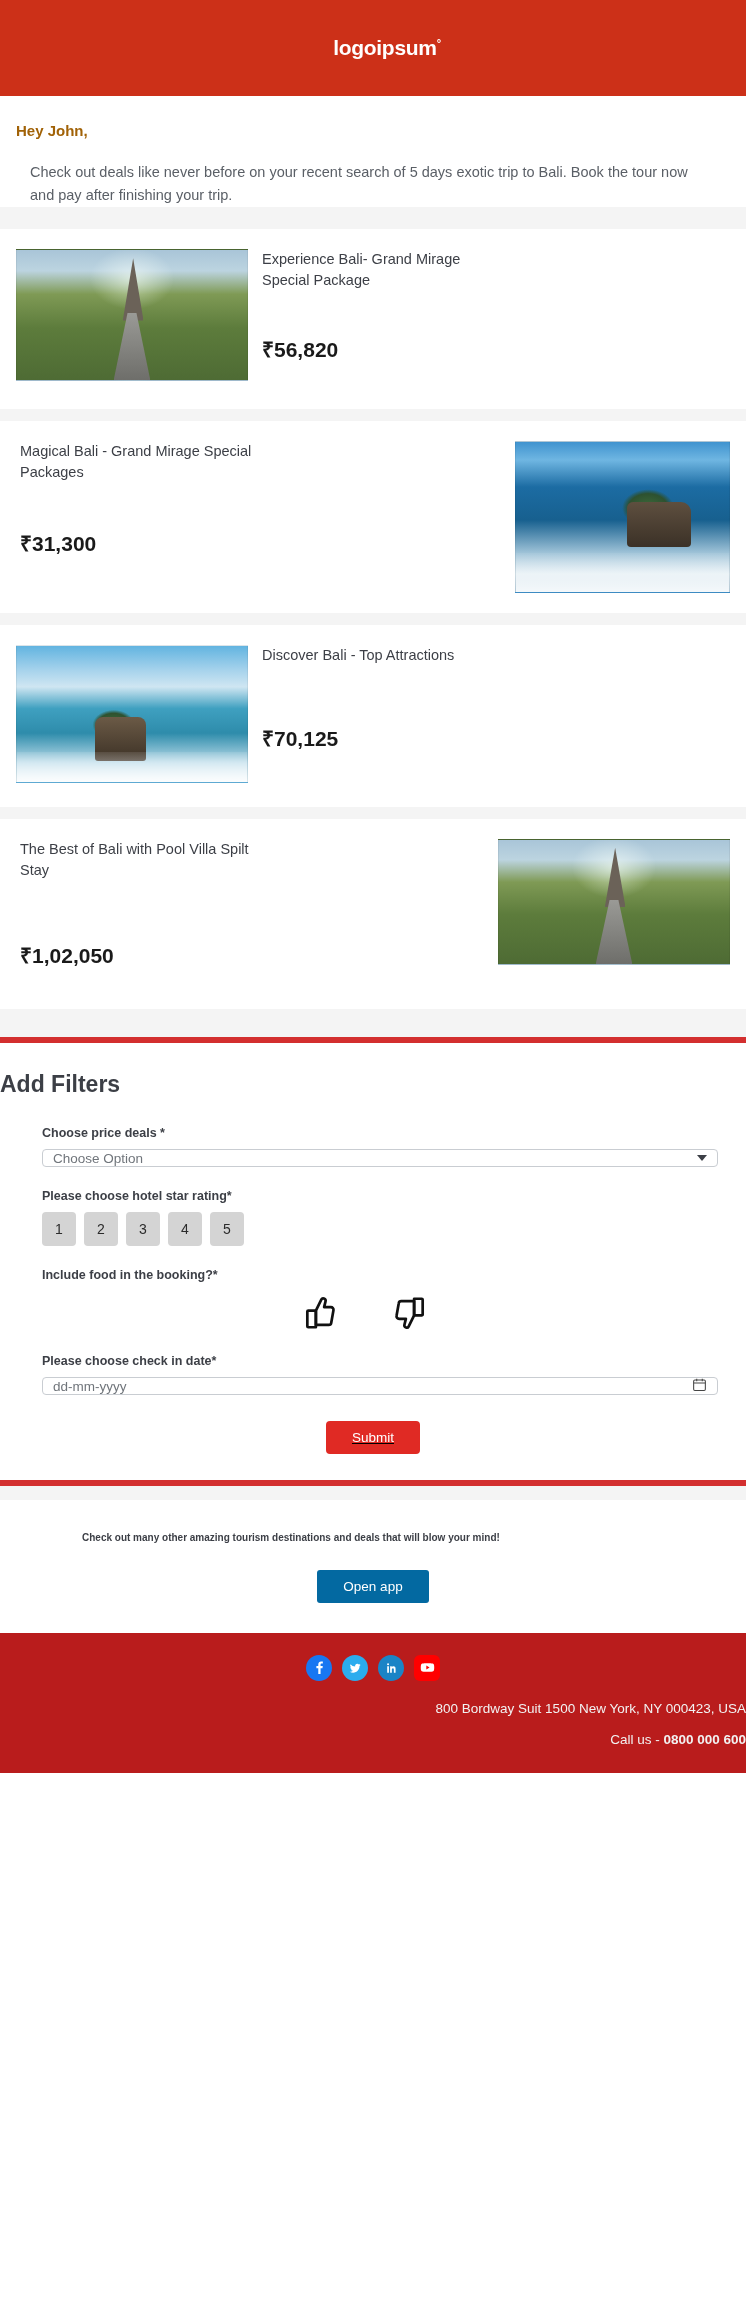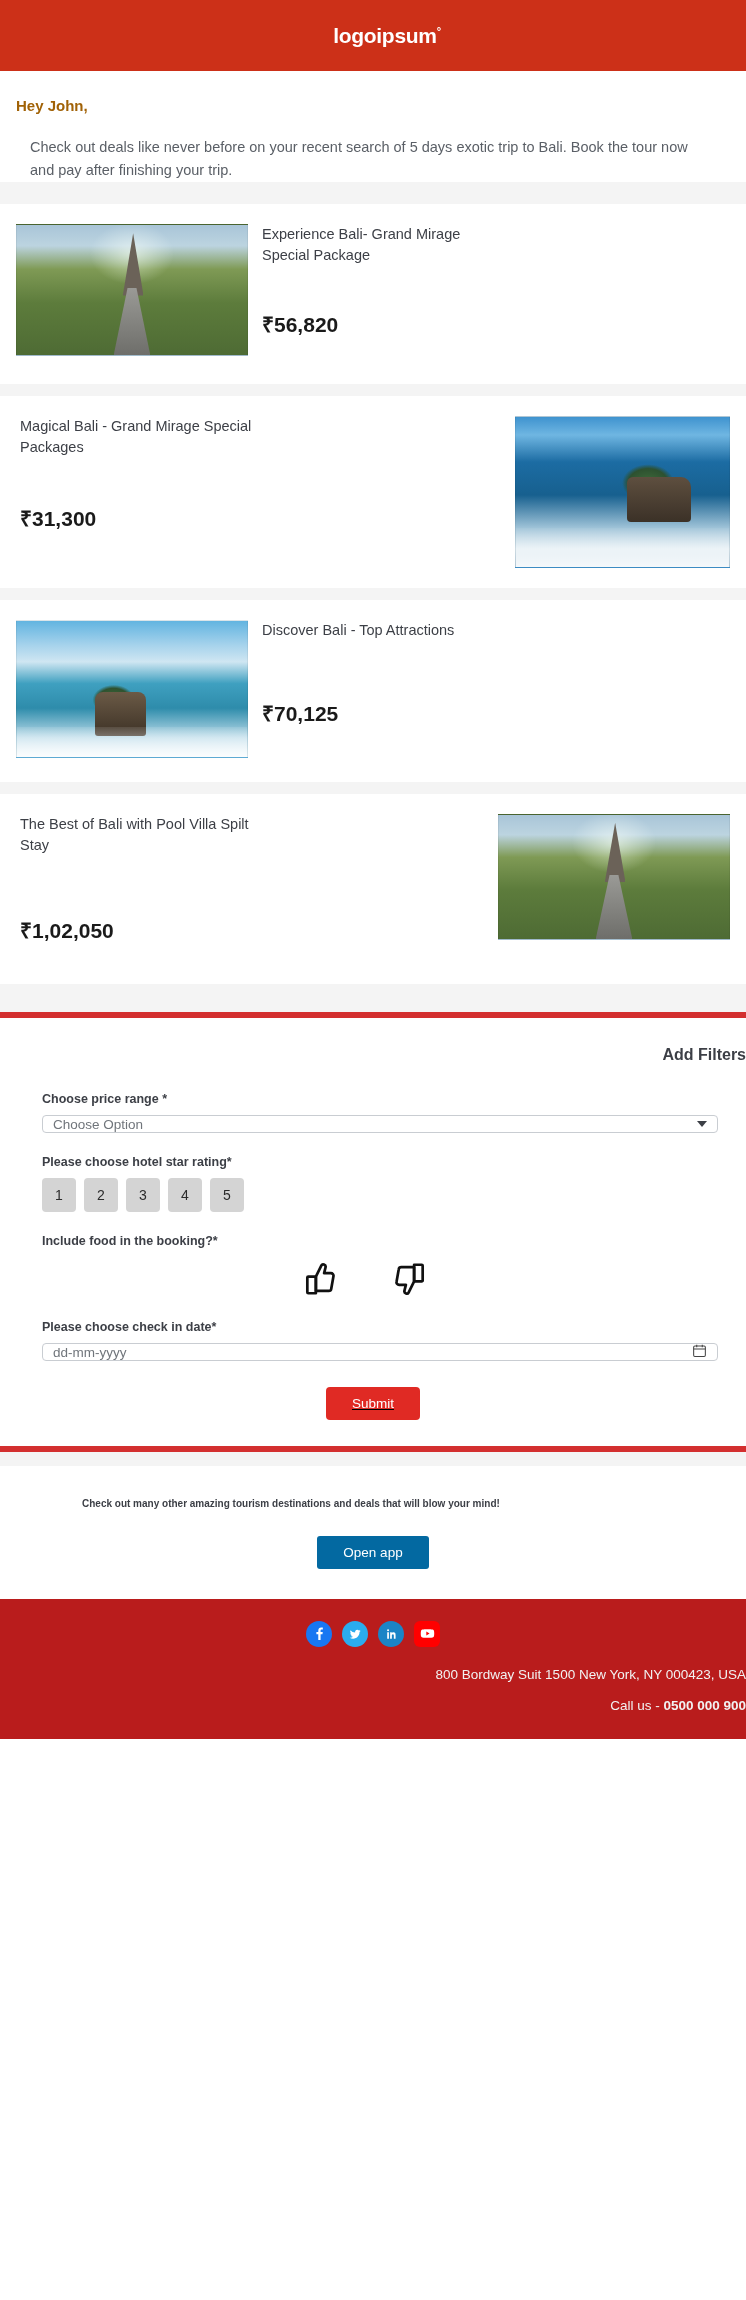--- a/index.html
+++ b/index.html
@@ -6,21 +6,21 @@
   html, body {
     width: 746px;
     background: #ffffff;
     font-family: "Liberation Sans", sans-serif;
   }
   body { width: 746px; height: 2300px; position: relative; overflow: hidden; }
 
   
   .header {
     background: #cc3018;
-    height: 71px;
+    height: 96px;
     display: flex;
     align-items: center;
     justify-content: center;
   }
   .logo-wrap { display: flex; align-items: center; gap: 9px; }
   .logo-mark { width: 19px; height: 27px; position: relative; }
   .logo-mark .shape {
     width: 19px; height: 27px; background: #fff;
     border-radius: 0 13px 13px 0;
   }
@@ -128,21 +128,21 @@
     background: linear-gradient(180deg, rgba(255,255,255,0.1), rgba(255,255,255,0.8));
   }
 
   
   .section-gap { height: 28px; background: #f4f4f4; }
   .rule-red { height: 6px; background: #d32f2f; }
   .filters {
     background: #fff; padding: 28px 0 26px 0;
   }
   .filters-title {
-    text-align: right; font-size: 16px; font-weight: 700;
+    text-align: left; font-size: 23px; font-weight: 700;
     color: #3c3f46; padding-bottom: 28px;
   }
   .field { padding: 0 28px 0 42px; }
   .field-label {
     font-size: 12.5px; font-weight: 700; color: #3c3f46;
     margin-bottom: 9px; display: block;
   }
   .select-box, .date-box {
     width: 100%; height: 18px;
     border: 1px solid #c9cdd2; border-radius: 4px;
@@ -272,21 +272,21 @@
   </div>
 </div>
 
 <div class="section-gap"></div>
 <div class="rule-red"></div>
 
 <div class="filters">
   <div class="filters-title">Add Filters</div>
 
   <div class="field">
-    <label class="field-label">Choose price range *</label>
+    <label class="field-label">Choose price deals *</label>
     <div class="select-box">
       <span>Choose Option</span>
       <span class="chev"></span>
     </div>
   </div>
 
   <div class="field-spacer"></div>
 
   <div class="field">
     <label class="field-label">Please choose hotel star rating*</label>
@@ -368,15 +368,15 @@
     </span>
     <span class="soc soc-yt">
       <svg viewBox="0 0 24 24" width="17" height="17" fill="#fff">
           <path d="M21.1 8.1a2.37 2.37 0 0 0-1.67-1.68C17.96 6 12 6 12 6s-5.96 0-7.43.42A2.37 2.37 0 0 0 2.9 8.1C2.5 9.58 2.5 12 2.5 12s0 2.42.4 3.9a2.37 2.37 0 0 0 1.67 1.68C6.04 18 12 18 12 18s5.96 0 7.43-.42a2.37 2.37 0 0 0 1.67-1.68c.4-1.48.4-3.9.4-3.9s0-2.42-.4-3.9z" fill="#fff"></path>
           <path d="M10.3 14.7V9.3L14.9 12z" fill="#ff0000"></path>
         </svg>
     </span>
   </div>
   <div class="footer-addr">800 Bordway Suit 1500 New York, NY 000423, USA</div>
   <div class="footer-call">
-    <span>Call us - </span><b>0500 000 900</b>
+    <span>Call us - </span><b>0800 000 600</b>
   </div>
 </div>
 
 </body></html>

